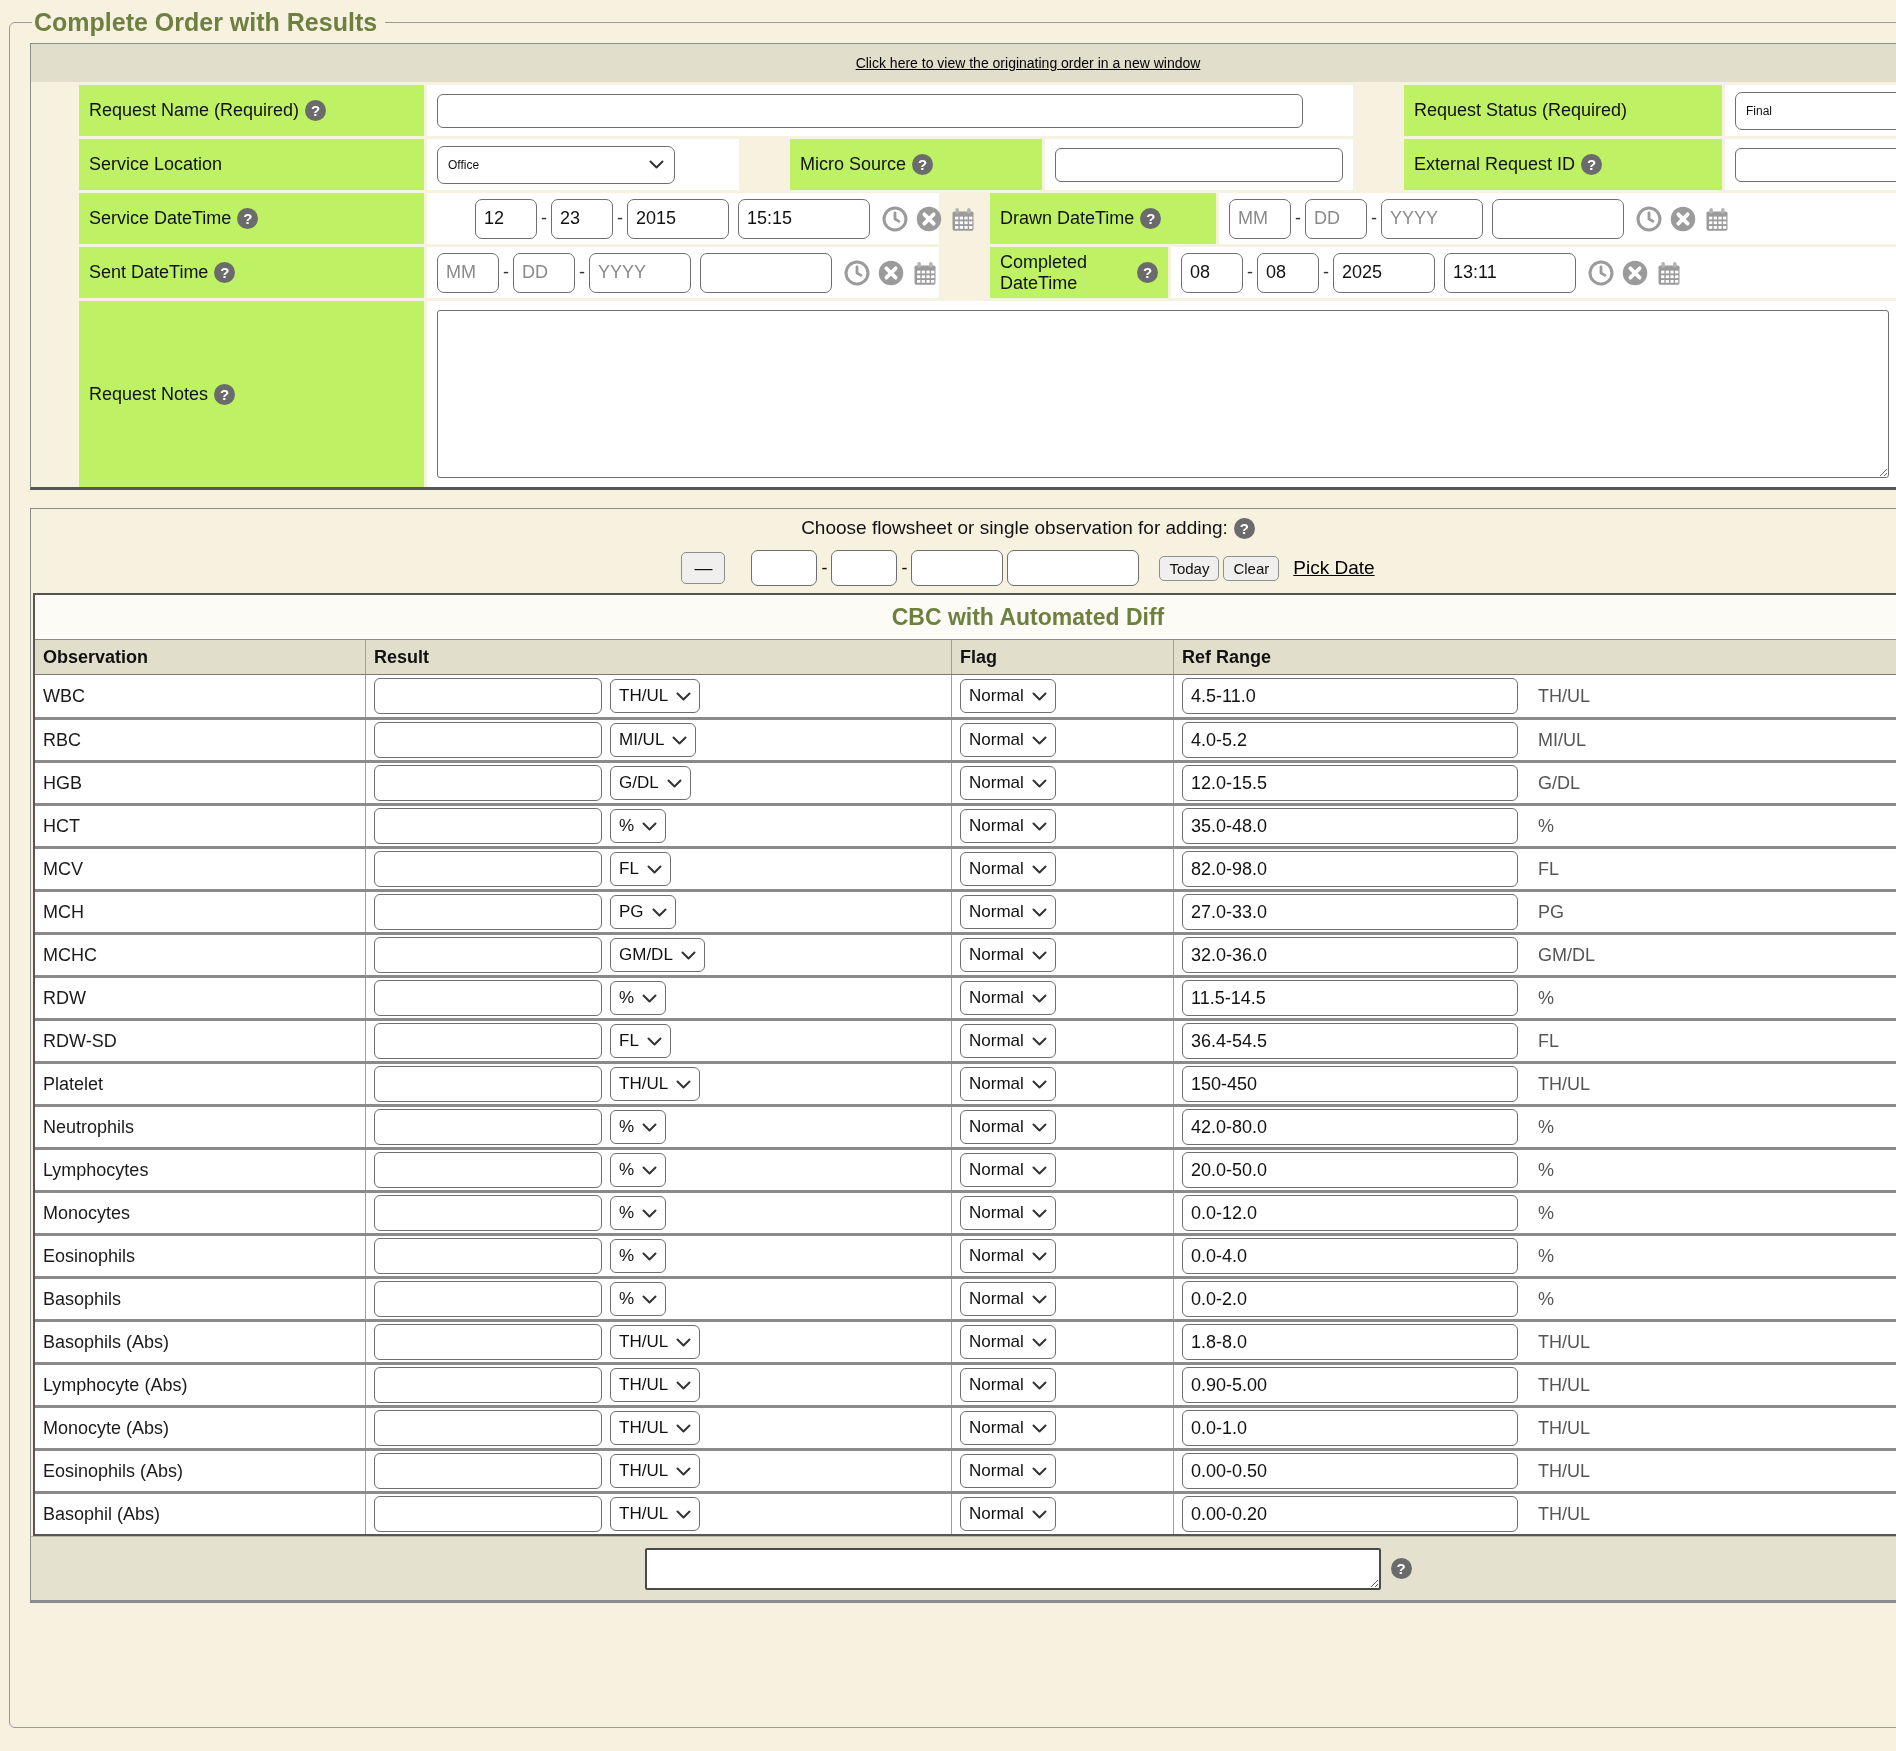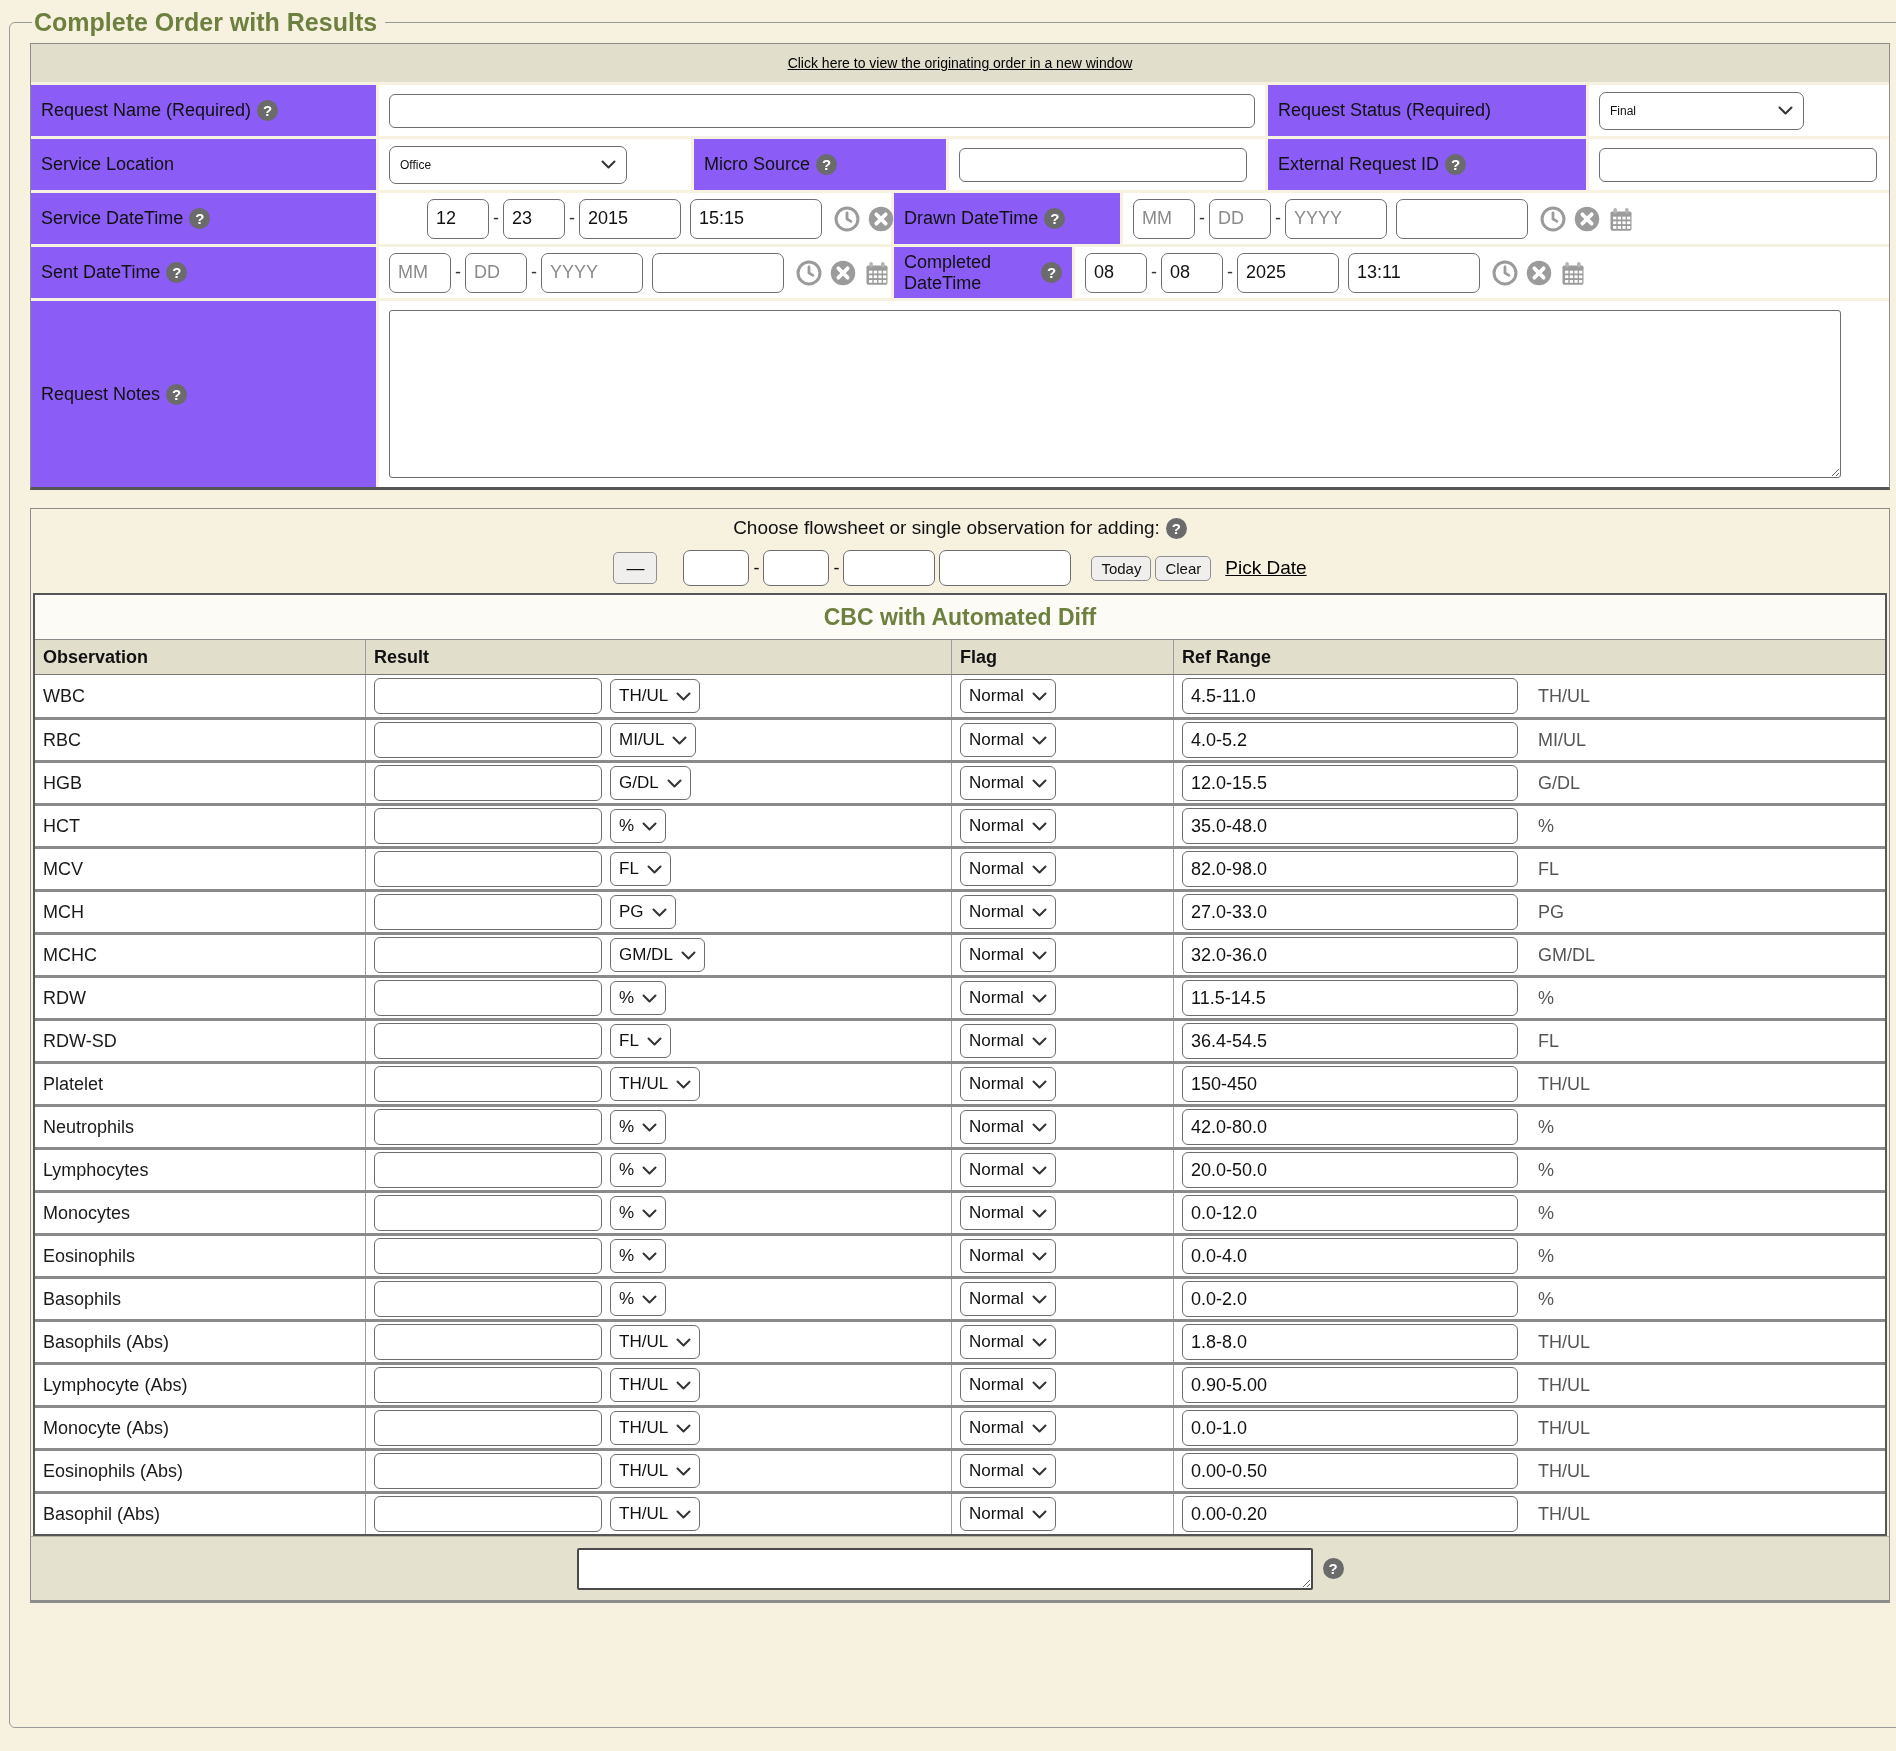--- a/index.html
+++ b/index.html
@@ -59,21 +59,21 @@
   .dtw .icons svg { display:block; }
 
   
   .req-section {
     border:1px solid #8c8c8c; border-bottom:3px solid #555;
     background:#F7F1E0; margin-top:4px; padding-bottom:0;
   }
   .r-row { display:flex; gap:3px; margin-bottom:3px; }
   .r-row:first-child { margin-top:0; }
   .cell { display:flex; align-items:center; padding:0 10px; min-height:51px; }
-  .c-label { background:#8b5cf6; }
+  .c-label { background:#bef264;margin-left:48px; }
   .c-field { background:#fff; }
   .linkrow {
     background:#E2DECC; min-height:38px;
     display:flex; align-items:center; justify-content:center;
     margin-bottom:3px; font-size:14px;
   }
   .w-lblA { width:345px; flex:none; }
   .w-lblR { width:318px; flex:none; }
   .w-fldR { width:300px; flex:none; }
   .grow { flex:1 1 auto; }

